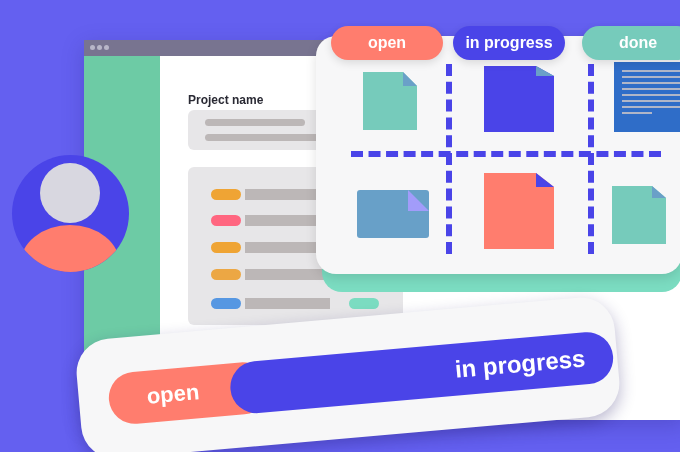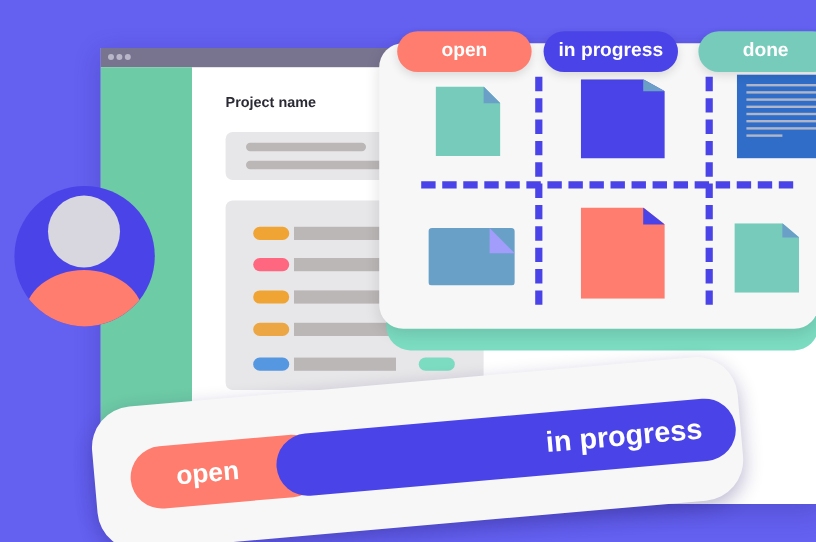--- a/index.html
+++ b/index.html
@@ -3,21 +3,21 @@
 <meta charset="utf-8">
 <style>
   html,body{margin:0;padding:0;}
   body{width:680px;height:452px;overflow:hidden;background:#6460f0;position:relative;font-family:"Liberation Sans",sans-serif;}
   .abs{position:absolute;}
   
   .window{left:84px;top:40px;width:600px;height:380px;background:#fff;box-shadow:0 6px 20px rgba(40,30,120,.25);}
   .titlebar{left:0;top:0;width:100%;height:16px;background:#787490;}
   .dot{width:5px;height:5px;border-radius:50%;background:#b8b6c8;top:5px;}
   .sidebar{left:0;top:16px;width:76px;height:364px;background:#6dcba5;}
-  .proj-title{left:104px;top:38px;font-size:12px;font-weight:bold;color:#2a2a34;}
+  .proj-title{left:104px;top:53px;font-size:12px;font-weight:bold;color:#2a2a34;}
   .card1{left:104px;top:70px;width:200px;height:40px;background:#e7e6e8;border-radius:6px;}
   .bar{height:7px;border-radius:4px;background:#bcb7b7;}
   .card2{left:104px;top:127px;width:215px;height:158px;background:#e7e6e8;border-radius:6px;}
   .pill{width:30px;height:11px;border-radius:6px;}
   .lbar{height:11px;background:#bcb7b7;}
   
   .avatar{left:12px;top:155px;width:117px;height:117px;border-radius:50%;background:#4a44e8;overflow:hidden;}
   .head{left:28px;top:8px;width:60px;height:60px;border-radius:50%;background:#d8d7e0;}
   .body{left:8px;top:70px;width:100px;height:80px;border-radius:50%;background:#ff7d6e;}
   

